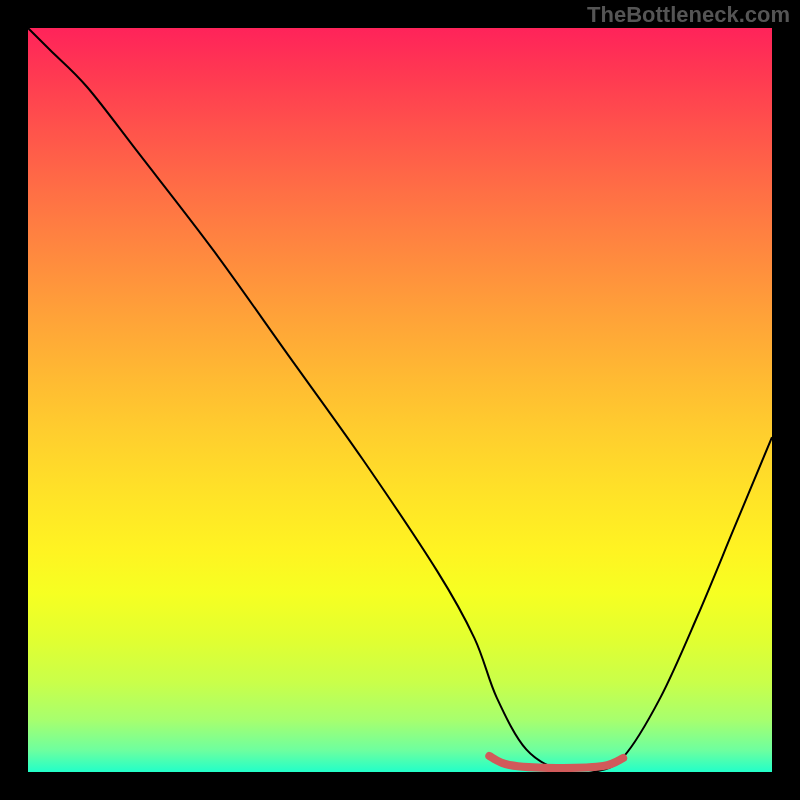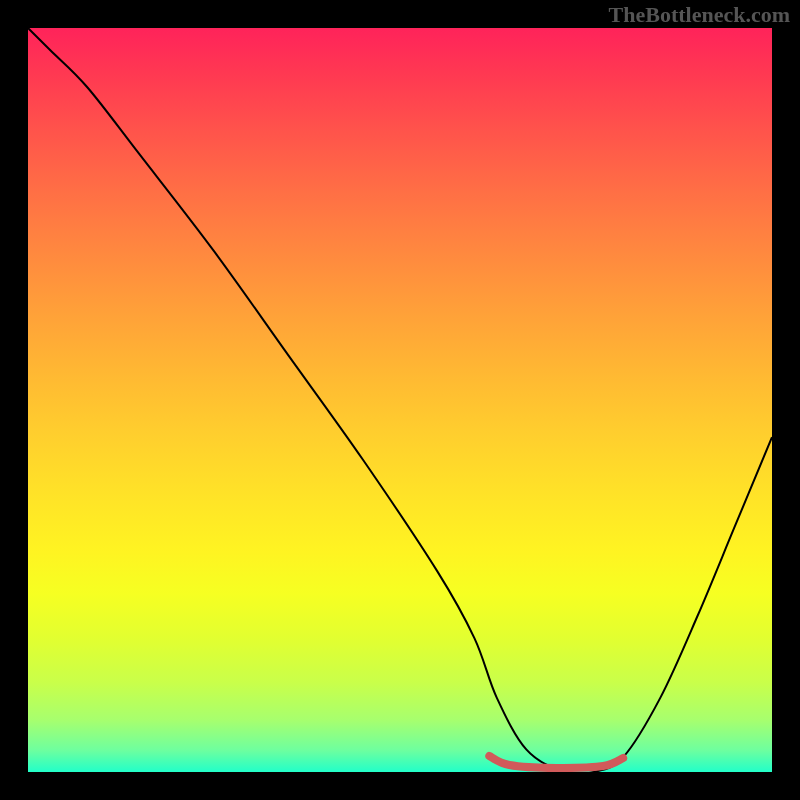--- a/index.html
+++ b/index.html
@@ -7,21 +7,21 @@
   .container {
     width: 800px;
     height: 800px;
     position: relative;
     background: #000;
   }
   .watermark {
     position: absolute;
     top: 2px;
     right: 10px;
-    font-family: Liberation Serif, serif;
+    font-family: Liberation Sans, sans-serif;
     font-size: 22px;
     font-weight: bold;
     color: #555;
     z-index: 10;
   }
   .plot-area {
     position: absolute;
     top: 28px;
     left: 28px;
     width: 744px;

